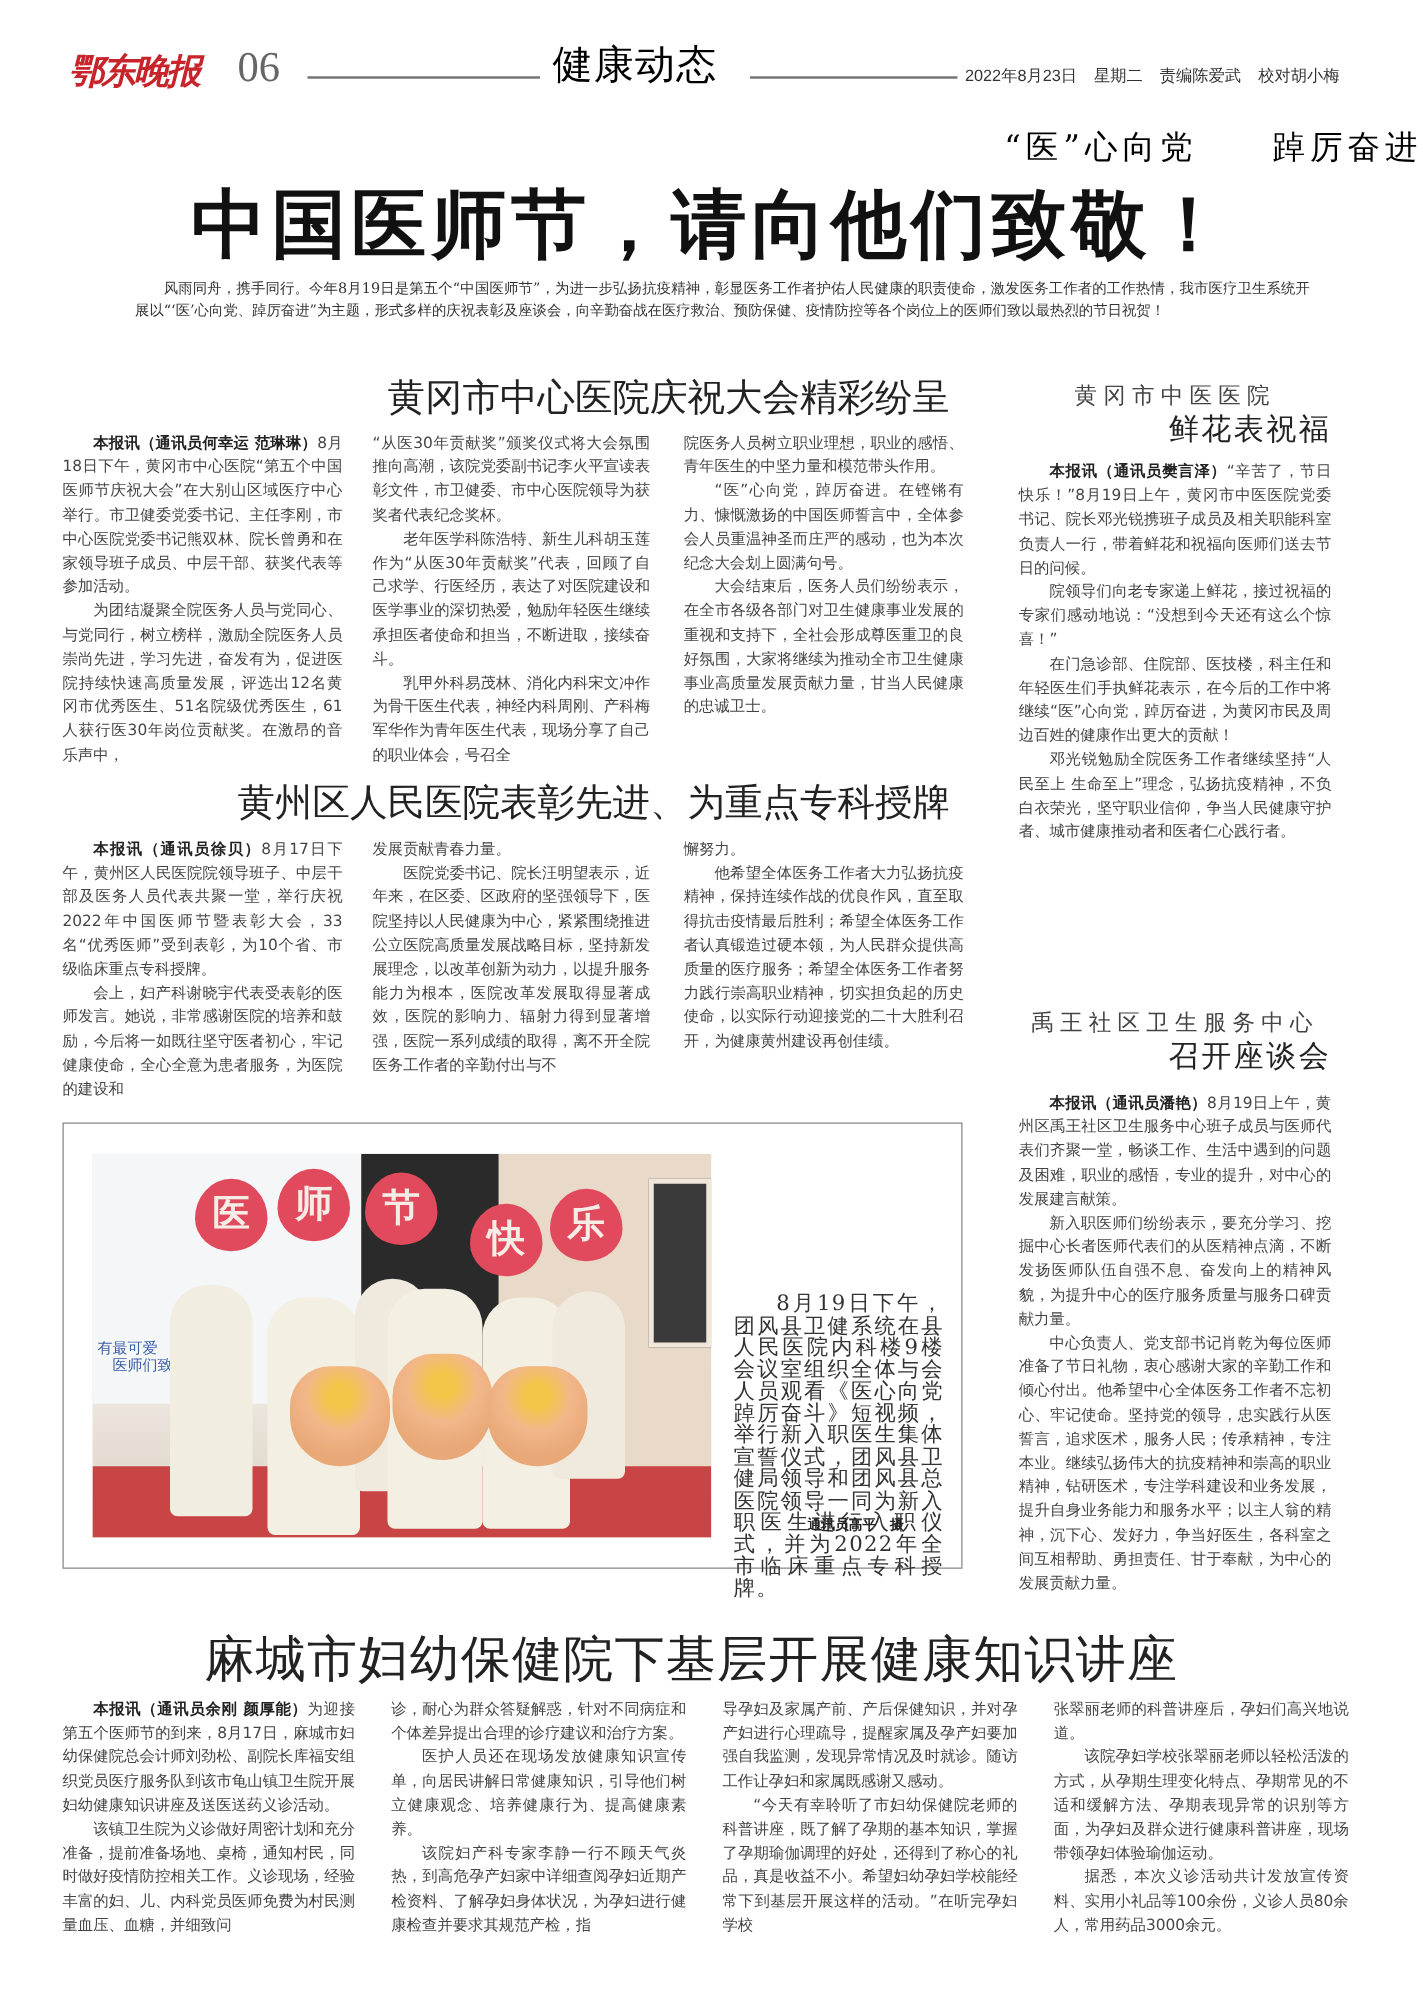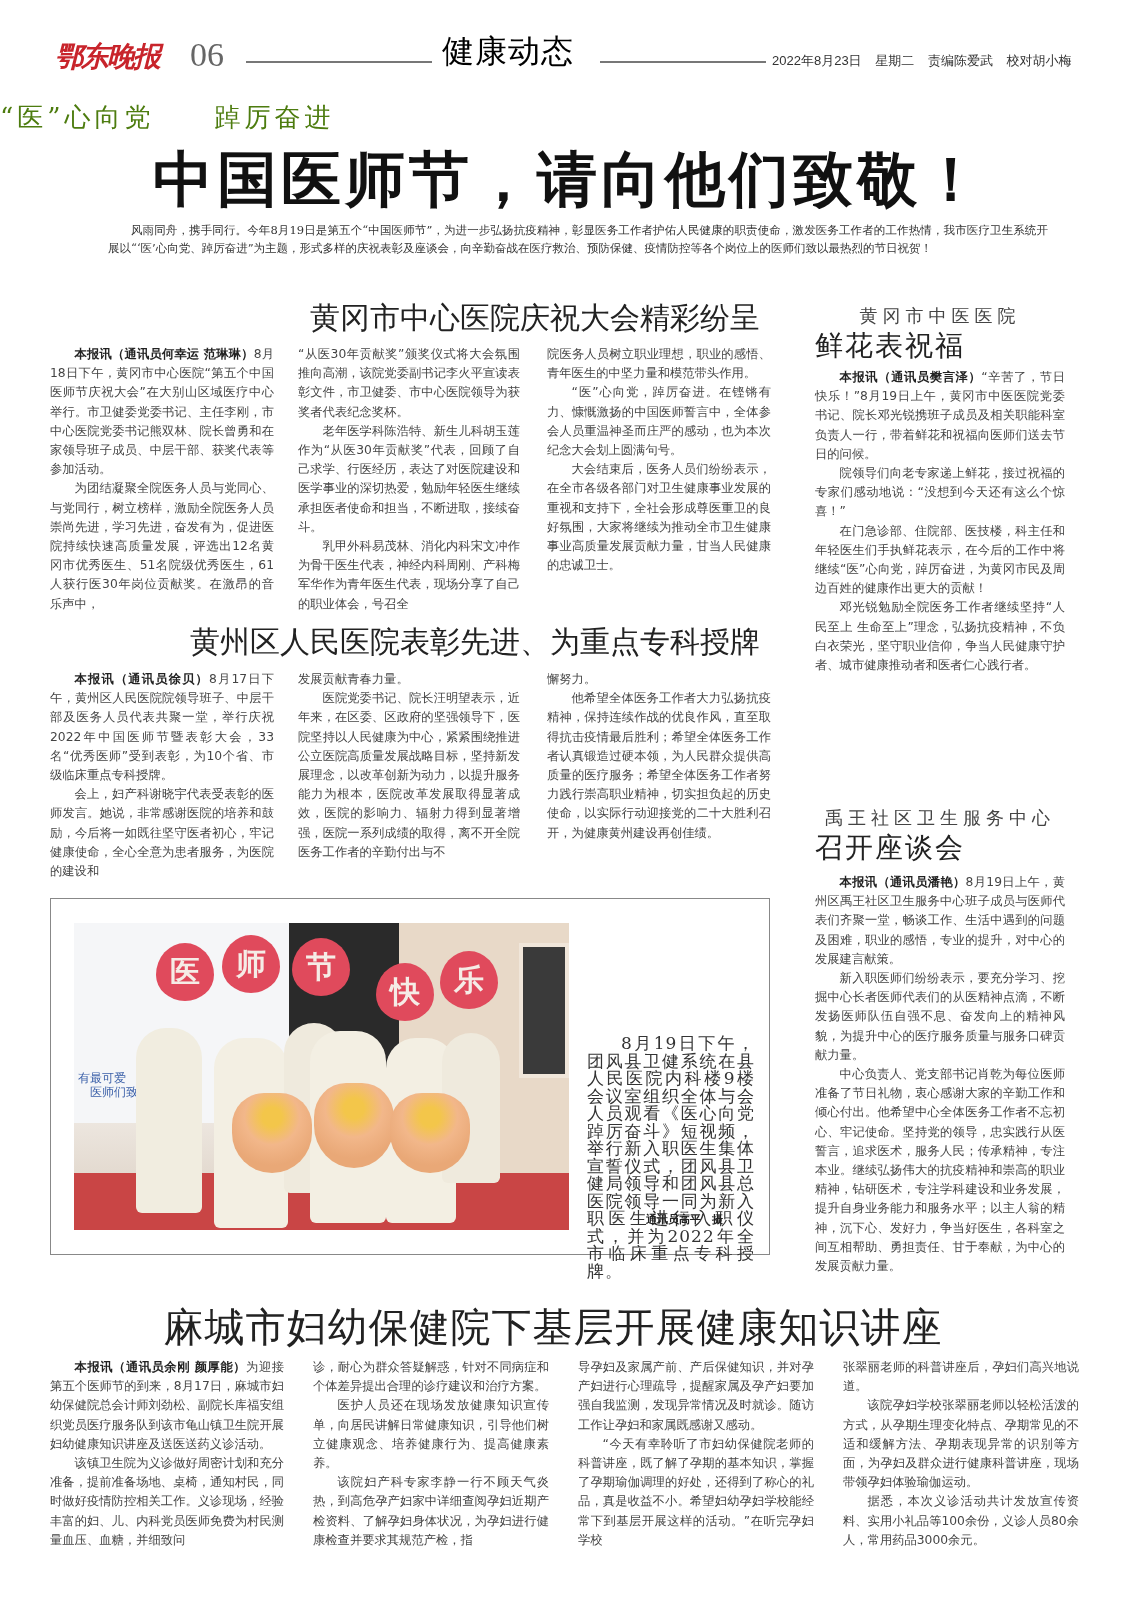--- a/index.html
+++ b/index.html
@@ -4,30 +4,30 @@
 <style>
 *{margin:0;padding:0;box-sizing:border-box}
 body{width:1138px;height:1600px;background:#fff;font-family:"DejaVu Sans",sans-serif;color:#333;position:relative;overflow:hidden}
 .abs{position:absolute}
 .masthead-logo{left:55px;top:38px;font-family:"DejaVu Serif",serif;font-style:italic;font-weight:bold;color:#c8242b;font-size:28px;letter-spacing:-2px}
 .page-no{left:190px;top:36px;font-family:"Liberation Serif",serif;font-size:34px;color:#666}
 .rule{height:2px;background:#777}
 .section-title{left:442px;top:30px;font-size:32px;color:#000000;letter-spacing:1px}
 .dateline{left:772px;top:52px;font-size:13px;color:#333;white-space:nowrap;font-family:"Liberation Sans",sans-serif}
 .dateline span{margin-right:10px}
-.subhead{left:0;width:1138px;top:100px;text-align:left;font-family:"DejaVu Serif",serif;font-size:26px;color:#4d7c0f;letter-spacing:4px;font-weight:300}
+.subhead{left:0;width:1138px;top:100px;text-align:right;font-family:"DejaVu Serif",serif;font-size:26px;color:#000000;letter-spacing:4px;font-weight:300}
 .headline{left:0;width:1138px;top:140px;text-align:center;font-size:60px;font-weight:900;color:#111;letter-spacing:4px;font-family:"DejaVu Sans",sans-serif}
 .intro{left:108px;top:222px;width:940px;font-family:"DejaVu Serif",serif;font-size:11.5px;line-height:17.5px;color:#333;text-indent:2em;text-align:justify}
 .art-head{font-size:30px;color:#222;text-align:right;white-space:nowrap}
 .col{position:absolute;font-size:12.3px;line-height:19.2px;color:#444;text-align:justify;font-family:"DejaVu Sans",sans-serif}
 .col p{text-indent:2em}
 .col p.cont{text-indent:0}
 .col b{color:#222}
 .side-kicker{font-family:"DejaVu Serif",serif;font-size:18px;color:#444;letter-spacing:5px;text-align:center}
-.side-title{font-size:28px;color:#222;text-align:left;letter-spacing:2px}
+.side-title{font-size:24px;color:#222;text-align:right;letter-spacing:2px}
 .photo-box{left:50px;top:898px;width:720px;height:357px;border:1px solid #888}
 .photo{left:74px;top:923px;width:495px;height:307px;overflow:hidden;background:linear-gradient(180deg,#e9eef2 0%,#f2ede8 55%,#d9cdbf 100%)}
 .caption{left:587px;top:1035px;width:168px;font-family:"DejaVu Serif",serif;font-size:17px;line-height:17.5px;color:#333;text-align:justify;text-indent:2em;letter-spacing:1px}
 .credit{left:646px;top:1212px;font-size:11px;color:#222;font-weight:bold}
 .bottom-head{left:0;width:1106px;top:1300px;text-align:center;font-size:40px;color:#222;letter-spacing:1px}
 </style>
 </head>
 <body>
 
 <div class="abs masthead-logo">鄂东晚报</div>

